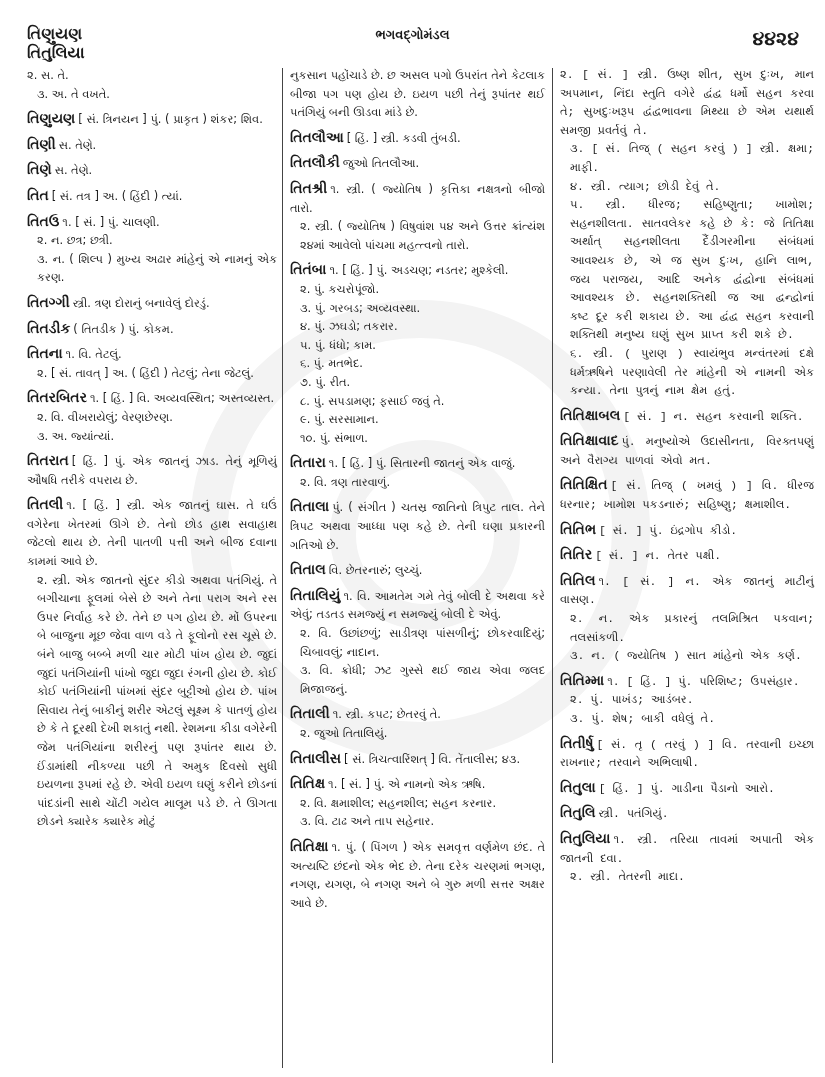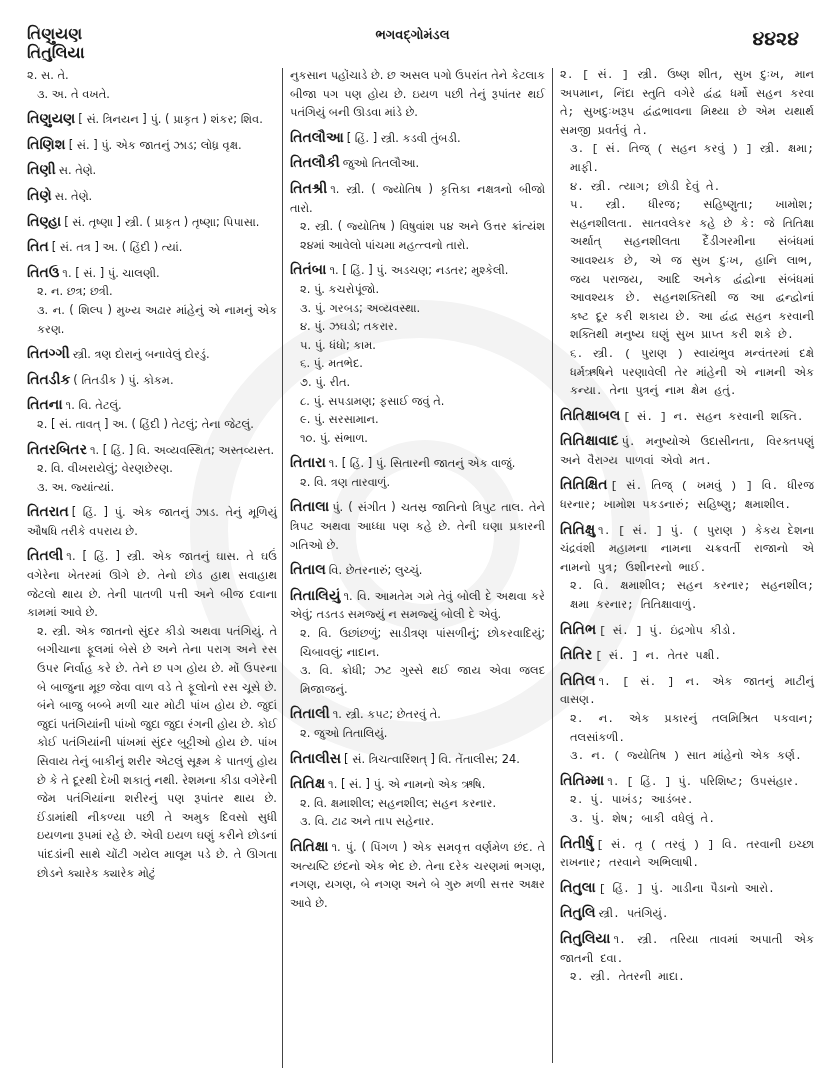--- a/index.html
+++ b/index.html
@@ -61,30 +61,24 @@
   <div class="rule rule-2"></div>
   <div class="col col-1">
       <div class="entry">
         <div><span>૨. સ. તે.</span></div>
         <div class="sense"><span>૩. અ. તે વખતે.</span></div>
       </div>
       <div class="entry">
         <div><span class="hw">તિણુયણ</span><span>[ સં. ત્રિનયન ] પું. ( પ્રાકૃત ) શંકર; શિવ.</span></div>
       </div>
       <div class="entry">
-        <div><span class="hw">તિણિશ</span><span>[ સં. ] પું. એક જાતનું ઝાડ; લોધ્ર વૃક્ષ.</span></div>
-      </div>
-      <div class="entry">
         <div><span class="hw">તિણી</span><span>સ. તેણે.</span></div>
       </div>
       <div class="entry">
         <div><span class="hw">તિણે</span><span>સ. તેણે.</span></div>
-      </div>
-      <div class="entry">
-        <div><span class="hw">તિણ્હા</span><span>[ સં. તૃષ્ણા ] સ્ત્રી. ( પ્રાકૃત ) તૃષ્ણા; પિપાસા.</span></div>
       </div>
       <div class="entry">
         <div><span class="hw">તિત</span><span>[ સં. તત્ર ] અ. ( હિંદી ) ત્યાં.</span></div>
       </div>
       <div class="entry">
         <div><span class="hw">તિતઉ</span><span>૧. [ સં. ] પું. ચાલણી.</span></div>
         <div class="sense"><span>૨. ન. છત્ર; છત્રી.</span></div>
         <div class="sense"><span>૩. ન. ( શિલ્પ ) મુખ્ય અઢાર માંહેનું એ નામનું એક કરણ.</span></div>
       </div>
       <div class="entry">
@@ -149,21 +143,21 @@
       <div class="entry">
         <div><span class="hw">તિતાલિયું</span><span>૧. વિ. આમતેમ ગમે તેવું બોલી દે અથવા કરે એવું; તડતડ સમજ્યું ન સમજ્યું બોલી દે એવું.</span></div>
         <div class="sense"><span>૨. વિ. ઉછાંછળું; સાડીત્રણ પાંસળીનું; છોકરવાદિયું; ચિબાવલું; નાદાન.</span></div>
         <div class="sense"><span>૩. વિ. ક્રોધી; ઝટ ગુસ્સે થઈ જાય એવા જલદ મિજાજનું.</span></div>
       </div>
       <div class="entry">
         <div><span class="hw">તિતાલી</span><span>૧. સ્ત્રી. કપટ; છેતરવું તે.</span></div>
         <div class="sense"><span>૨. જુઓ તિતાલિયું.</span></div>
       </div>
       <div class="entry">
-        <div><span class="hw">તિતાલીસ</span><span>[ સં. ત્રિચત્વારિંશત્ ] વિ. તેંતાલીસ; 24.</span></div>
+        <div><span class="hw">તિતાલીસ</span><span>[ સં. ત્રિચત્વારિંશત્ ] વિ. તેંતાલીસ; ૪૩.</span></div>
       </div>
       <div class="entry">
         <div><span class="hw">તિતિક્ષ</span><span>૧. [ સં. ] પું. એ નામનો એક ઋષિ.</span></div>
         <div class="sense"><span>૨. વિ. ક્ષમાશીલ; સહનશીલ; સહન કરનાર.</span></div>
         <div class="sense"><span>૩. વિ. ટાઢ અને તાપ સહેનાર.</span></div>
       </div>
       <div class="entry">
         <div><span class="hw">તિતિક્ષા</span><span>૧. પું. ( પિંગળ ) એક સમવૃત્ત વર્ણમેળ છંદ. તે અત્યષ્ટિ છંદનો એક ભેદ છે. તેના દરેક ચરણમાં ભગણ, નગણ, યગણ, બે નગણ અને બે ગુરુ મળી સત્તર અક્ષર આવે છે.</span></div>
       </div>
     </div>
@@ -178,24 +172,20 @@
       <div class="entry">
         <div><span class="hw">તિતિક્ષાબલ</span><span>[ સં. ] ન. સહન કરવાની શક્તિ.</span></div>
       </div>
       <div class="entry">
         <div><span class="hw">તિતિક્ષાવાદ</span><span>પું. મનુષ્યોએ ઉદાસીનતા, વિરક્તપણું અને વૈરાગ્ય પાળવાં એવો મત.</span></div>
       </div>
       <div class="entry">
         <div><span class="hw">તિતિક્ષિત</span><span>[ સં. તિજ્ ( ખમવું ) ] વિ. ધીરજ ધરનાર; ખામોશ પકડનારું; સહિષ્ણુ; ક્ષમાશીલ.</span></div>
       </div>
       <div class="entry">
-        <div><span class="hw">તિતિક્ષુ</span><span>૧. [ સં. ] પું. ( પુરાણ ) કેકય દેશના ચંદ્રવંશી મહામના નામના ચક્રવર્તી રાજાનો એ નામનો પુત્ર; ઉશીનરનો ભાઈ.</span></div>
-        <div class="sense"><span>૨. વિ. ક્ષમાશીલ; સહન કરનાર; સહનશીલ; ક્ષમા કરનાર; તિતિક્ષાવાળું.</span></div>
-      </div>
-      <div class="entry">
         <div><span class="hw">તિતિભ</span><span>[ સં. ] પું. ઇંદ્રગોપ કીડો.</span></div>
       </div>
       <div class="entry">
         <div><span class="hw">તિતિર</span><span>[ સં. ] ન. તેતર પક્ષી.</span></div>
       </div>
       <div class="entry">
         <div><span class="hw">તિતિલ</span><span>૧. [ સં. ] ન. એક જાતનું માટીનું વાસણ.</span></div>
         <div class="sense"><span>૨. ન. એક પ્રકારનું તલમિશ્રિત પકવાન; તલસાંકળી.</span></div>
         <div class="sense"><span>૩. ન. ( જ્યોતિષ ) સાત માંહેનો એક કર્ણ.</span></div>
       </div>

